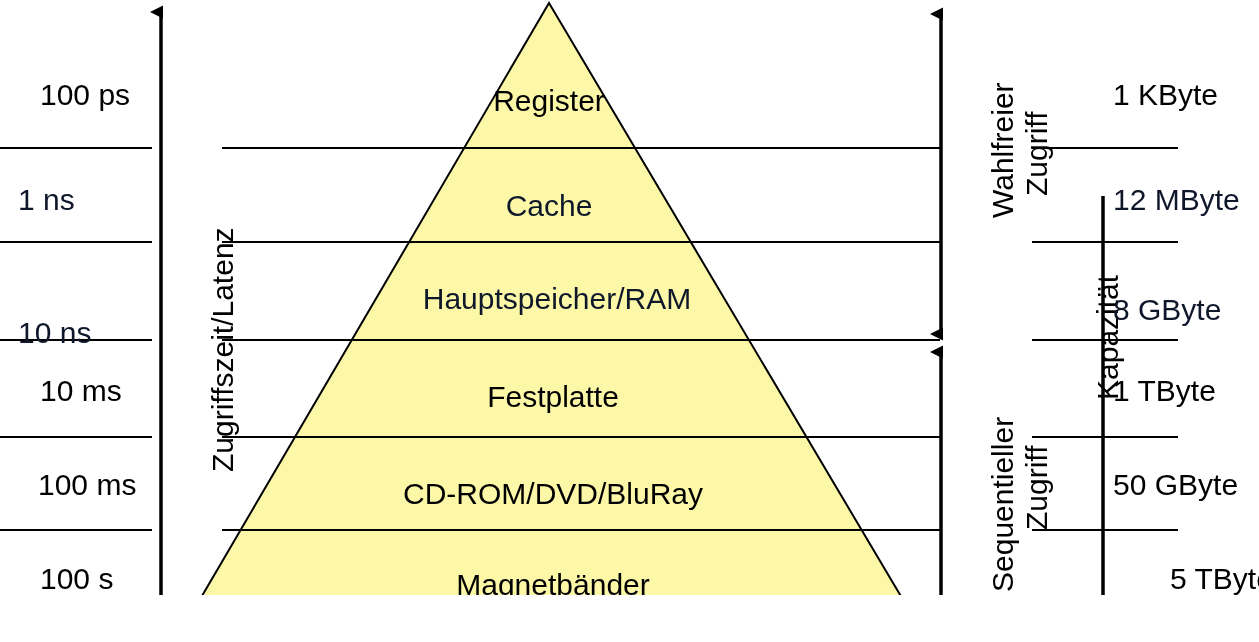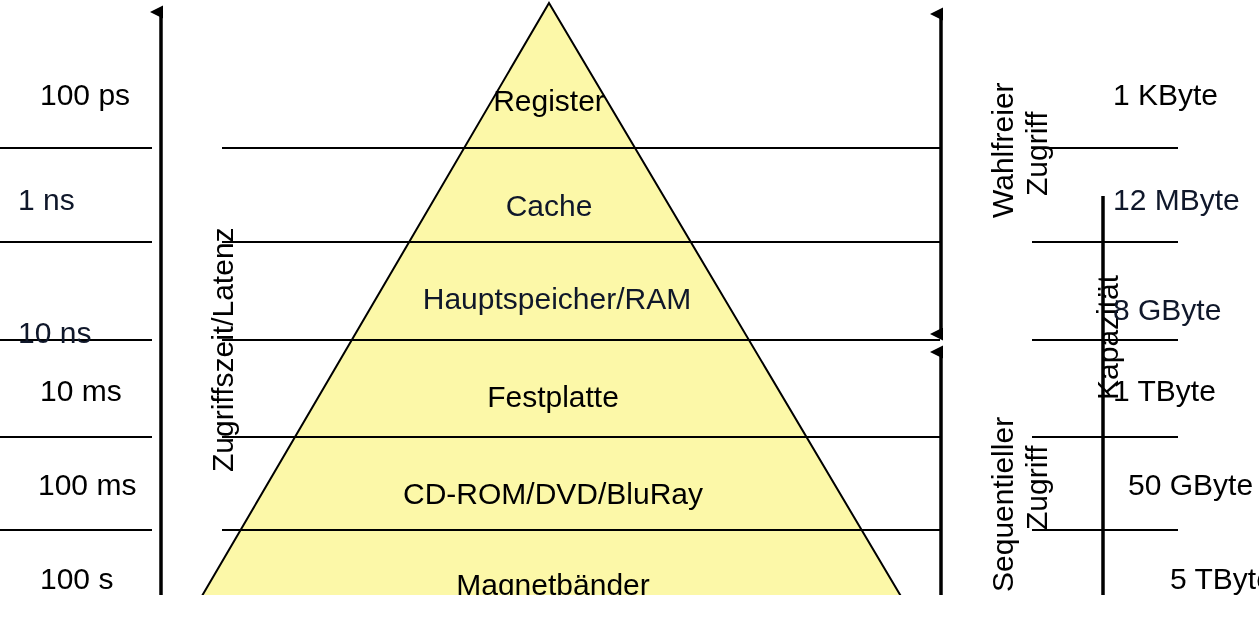--- a/index.html
+++ b/index.html
@@ -123,16 +123,16 @@
 
   <div class="rot" style="left:988px; top:592px; transform: rotate(-90deg);">Sequentieller</div>
   <div class="rot" style="left:1022px; top:530px; transform: rotate(-90deg);">Zugriff</div>
 
   <div class="rot" style="left:1093px; top:400px; transform: rotate(-90deg);">Kapazität</div>
 
   <div class="lbl" style="left:1113px; top:80px;">1 KByte</div>
   <div class="lbl blue" style="left:1113px; top:185px;">12 MByte</div>
   <div class="lbl blue" style="left:1113px; top:278px;margin-top:17px;">8 GByte</div>
   <div class="lbl" style="left:1113px; top:376px;">1 TByte</div>
-  <div class="lbl" style="left:1113px; top:470px;margin-left:15px;">50 GByte</div>
+  <div class="lbl" style="left:1113px; top:470px;">50 GByte</div>
   <div class="lbl" style="left:1170px; top:564px;">5 TByte</div>
 
 </div>
 
 </body></html>

